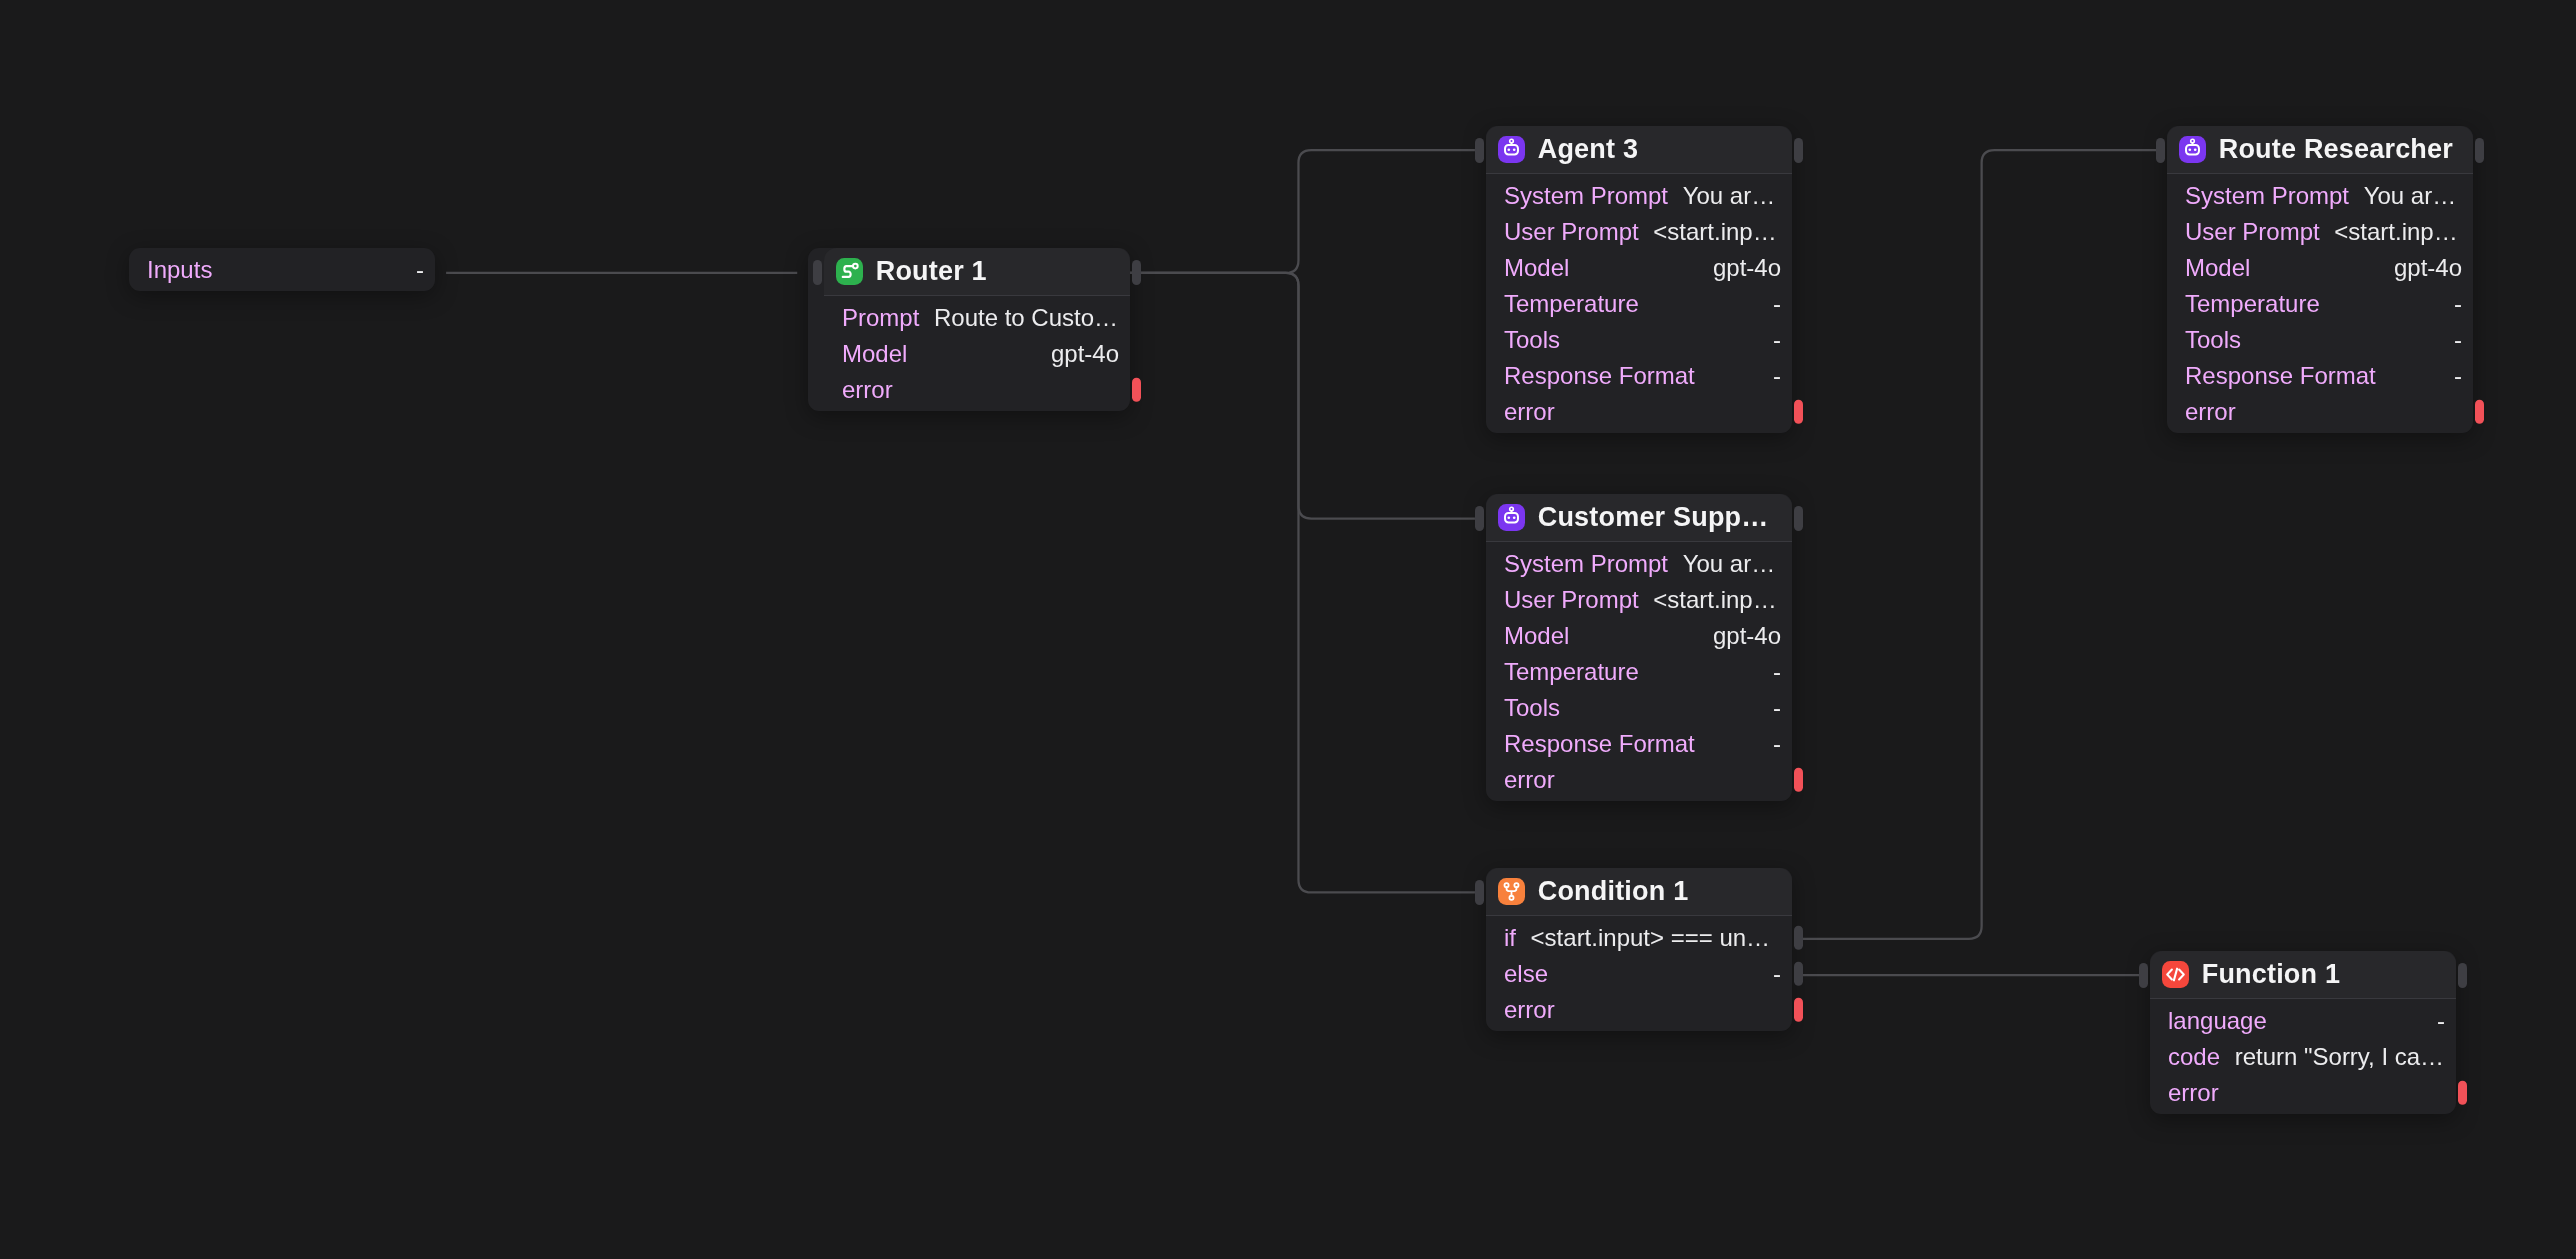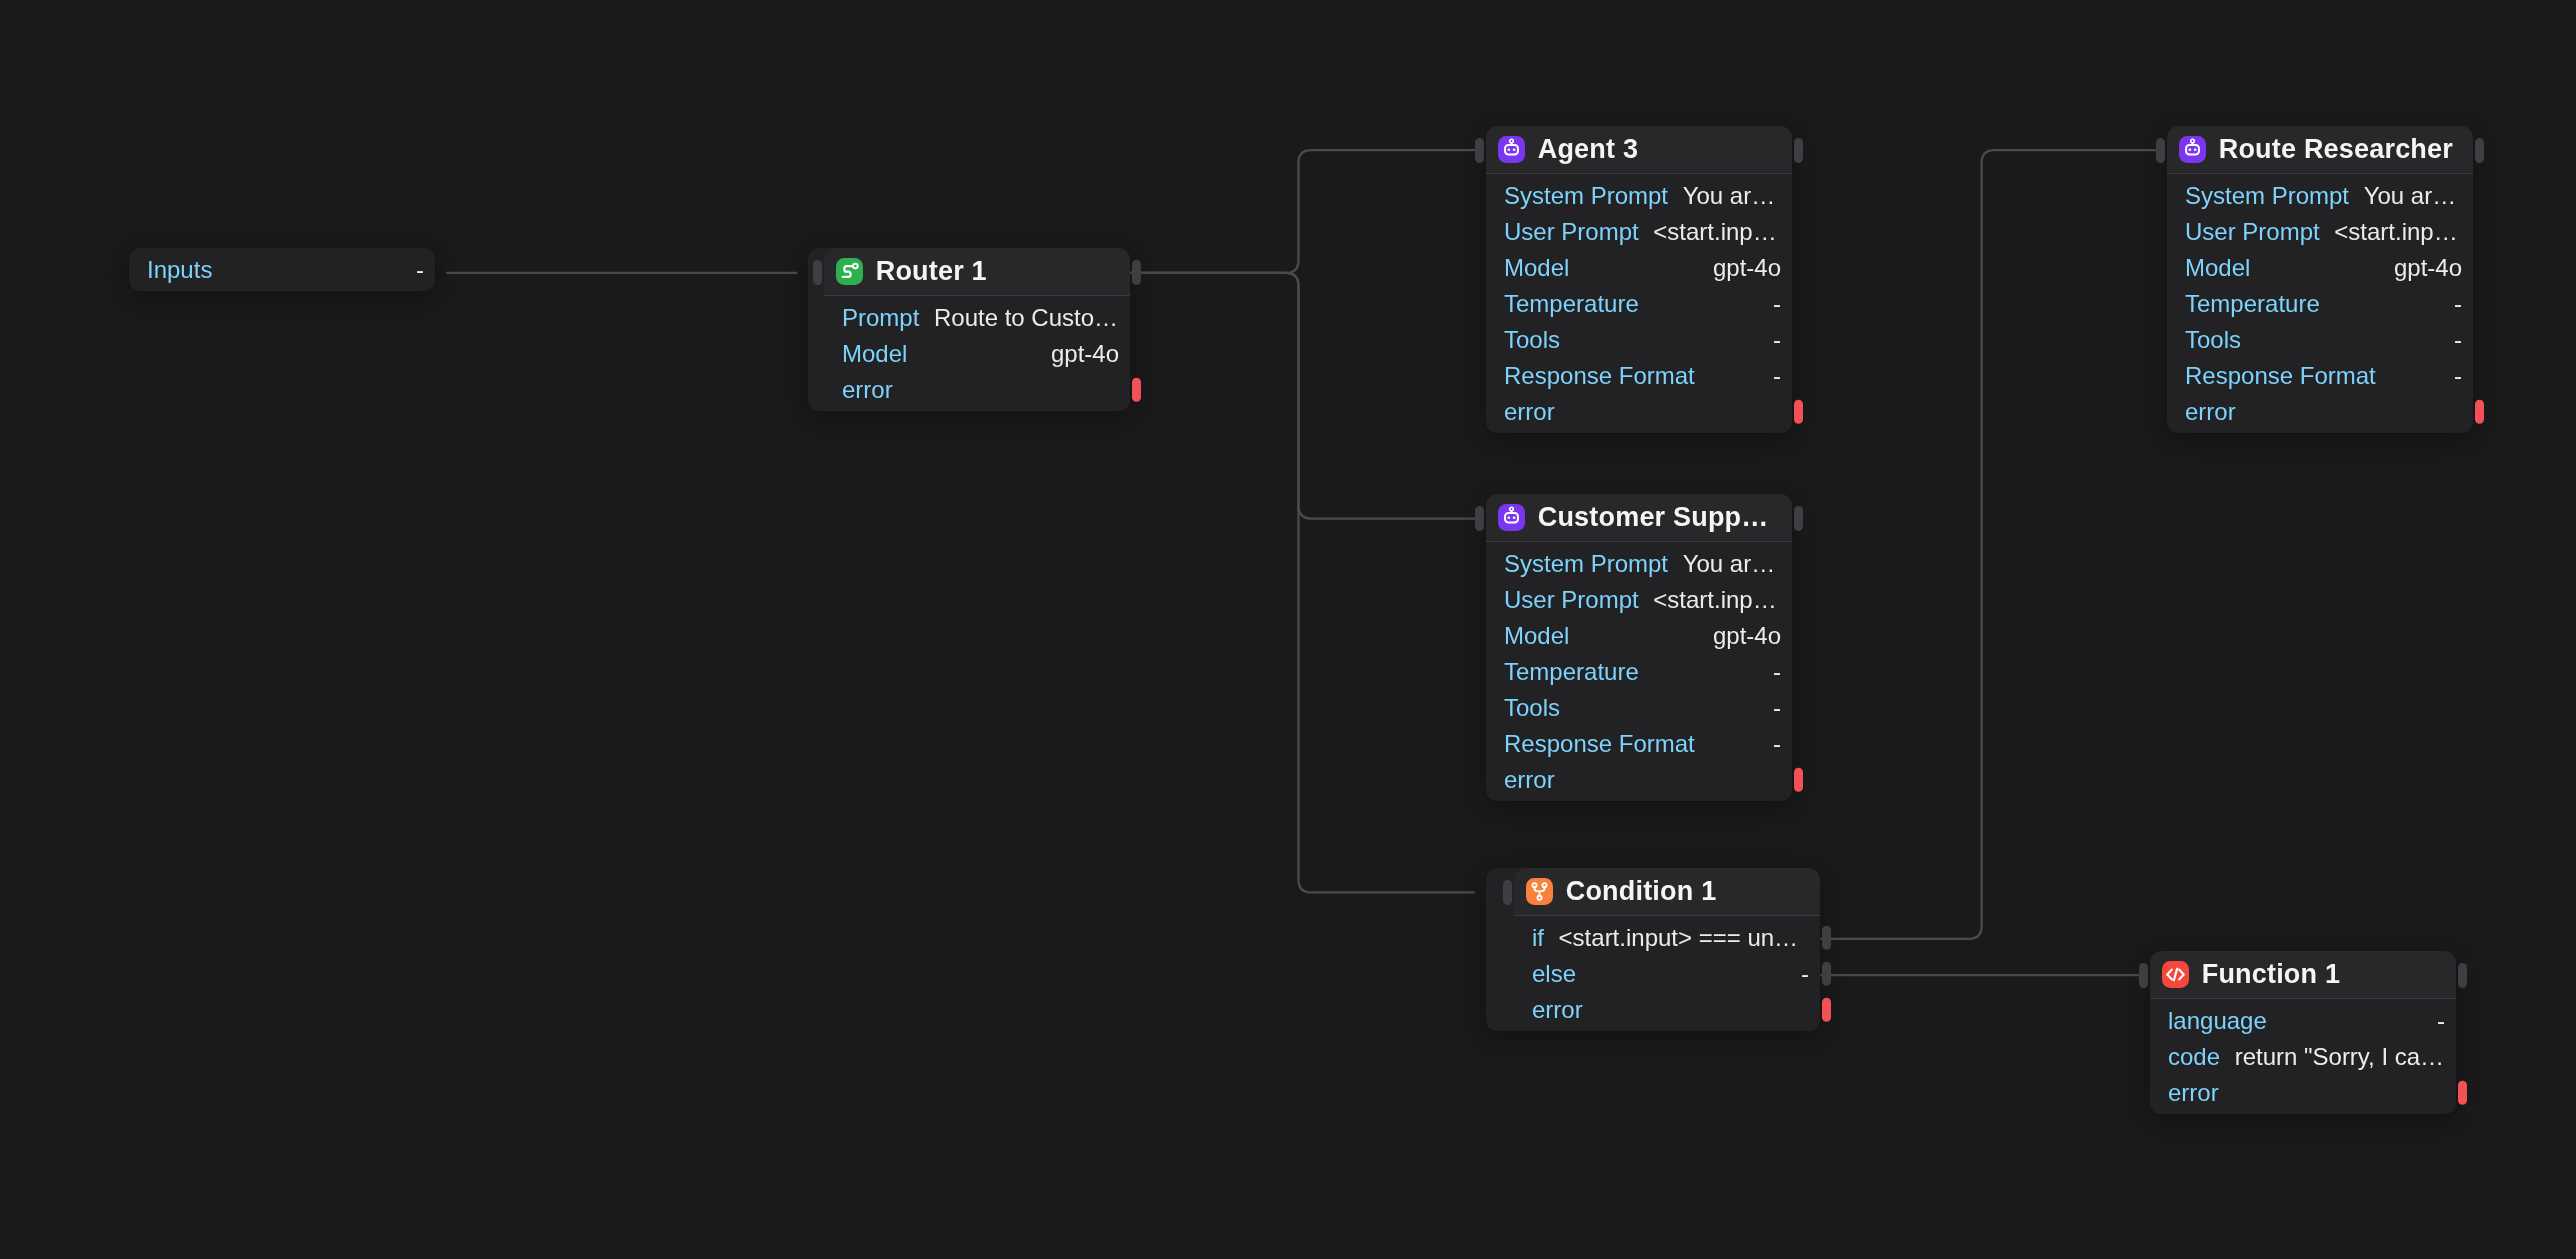--- a/index.html
+++ b/index.html
@@ -13,21 +13,21 @@
     padding:0 14.6px 0 12px;background:#28282b;border-bottom:1.8px solid #39393e;
     border-radius:12.7px 12.7px 0 0;}
   .node-title{font-size:27px;font-weight:700;color:#f5f5f6;letter-spacing:0.2px;white-space:nowrap;
     overflow:hidden;text-overflow:ellipsis;}
   .icon{flex:0 0 27px;width:27px;height:27px;border-radius:8.2px;display:flex;align-items:center;
     justify-content:center;}
   .icon svg{display:block;}
   .node-body{padding:3.6px 0;}
   .row{position:relative;display:flex;align-items:center;justify-content:space-between;gap:14.6px;
     height:36px;padding:0 11px 0 18px;font-size:24px;}
-  .lbl{color:#7dd3fc;flex:0 0 auto;white-space:nowrap;}
+  .lbl{color:#f0abfc;flex:0 0 auto;white-space:nowrap;}
   .val{color:#ececee;flex:1 1 auto;text-align:right;white-space:nowrap;overflow:hidden;
     text-overflow:ellipsis;}
   .handle{position:absolute;width:9px;height:24.6px;border-radius:4.5px;background:#3e3e43;}
   .handle.hdr{top:12px;}
   .handle.mid{top:50%;transform:translateY(-50%);}
   .handle.left{left:-11px;}
   .handle.right{right:-11px;}
   .handle.red{background:#f25158;}
   .ic-start{background:#3aa7f8;} .ic-router{background:#2db14e;} .ic-agent{background:#7b36f0;}
   .ic-cond{background:#f8813c;} .ic-func{background:#f5473c;}
@@ -173,21 +173,21 @@
         <span class="val">-</span>
       </div>
       <div class="row">
         <span class="lbl">error</span>
         <span class="val"></span>
         <span class="handle mid right red"></span>
       </div>
     </div>
   </div>
 
-  <div class="node" style="left:1486px;top:868px;padding-left:28px;">
+  <div class="node" style="left:1486px;top:868px;">
     <div class="node-header">
       <span class="icon ic-cond">
         <svg width="27" height="27" viewBox="0 0 30 30">
           <circle cx="9.5" cy="8" r="2.3" stroke="#fff" stroke-width="2" fill="none"></circle>
           <circle cx="20.5" cy="8" r="2.3" stroke="#fff" stroke-width="2" fill="none"></circle>
           <circle cx="15" cy="22" r="2.3" stroke="#fff" stroke-width="2" fill="none"></circle>
           <path d="M9.5 10.3 V12 Q9.5 14.5 12 14.5 H18 Q20.5 14.5 20.5 12 V10.3 M15 14.5 V19.7" stroke="#fff" stroke-width="2" fill="none" stroke-linecap="round"></path>
         </svg>
       </span>
       <span class="node-title">Condition 1</span>

